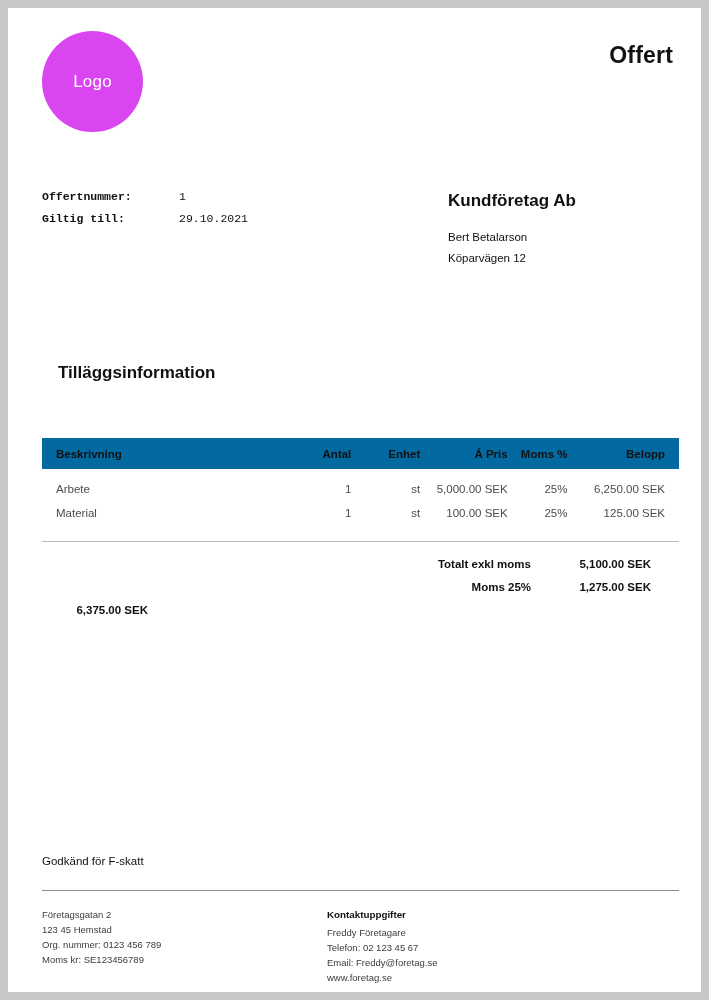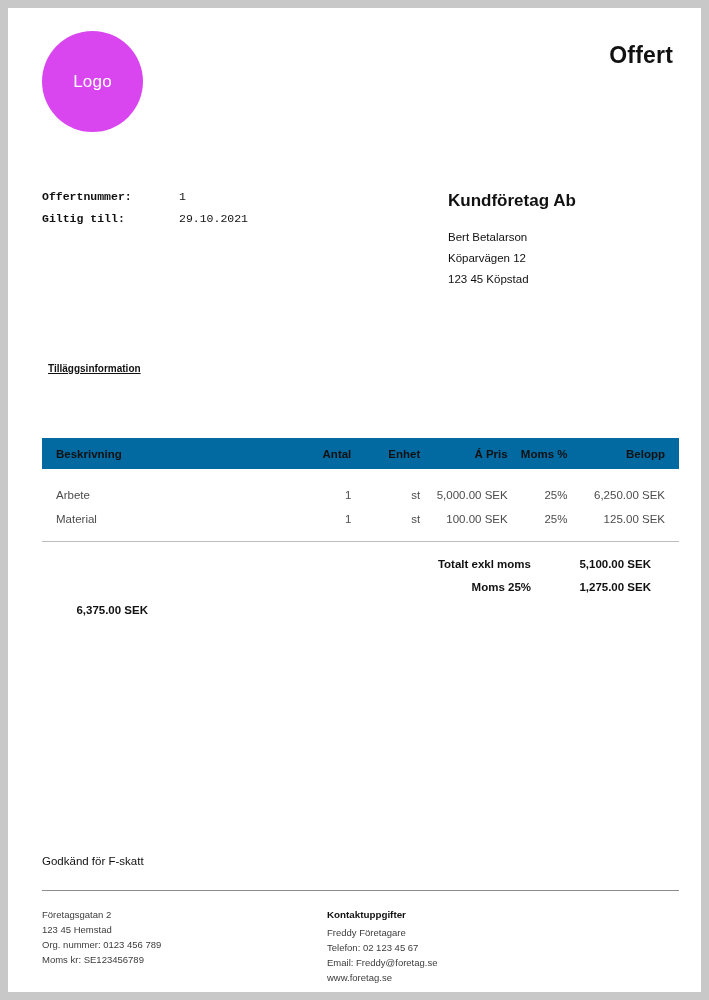--- a/index.html
+++ b/index.html
@@ -92,26 +92,25 @@
   }
   .customer-name {
     font-weight: bold;
     font-size: 17px;
     margin-bottom: 16px;
   }
 
   
   .addinfo-title {
     position: absolute;
-    left: 12px;
+    left: 22px;
     top: 355px;
-    font-size: 10px;
-    font-weight: bold;
-    color: #111111;
-    text-decoration: underline;
+    font-size: 17px;
+    font-weight: bold;
+    color: #111111;
   }
 
   
   .table {
     position: absolute;
     left: 6px;
     top: 430px;
     width: 637px;
   }
   .t-head {
@@ -119,21 +118,20 @@
     height: 31px;
     display: flex;
     align-items: center;
     font-size: 11.5px;
     font-weight: bold;
     color: #111111;
   }
   .t-row {
     height: 24px;
     display: flex;
-    align-items: center;
     font-size: 11.5px;
     color: #4c4c4c;
   }
   .t-rows {
     padding-top: 14px;
     padding-bottom: 10px;
   }
   .c-desc   { width: 250px; padding-left: 14px; box-sizing: border-box; text-align: left; }
   .c-qty    { width: 85px;  text-align: right; }
   .c-unit   { width: 75px;  text-align: right; }
@@ -225,21 +223,20 @@
       <div class="meta-row">
         <span class="meta-label">Giltig till:</span>
         <span class="meta-value">29.10.2021</span>
       </div>
     </div>
 
     <div class="customer">
       <div class="customer-name">Kundföretag Ab</div>
       <div>Bert Betalarson</div>
       <div>Köparvägen 12</div>
-      <div>123 45 Köpstad</div>
     </div>
 
     <div class="addinfo-title">Tilläggsinformation</div>
 
     <div class="table">
       <div class="t-head">
         <div class="c-desc">Beskrivning</div>
         <div class="c-qty">Antal</div>
         <div class="c-unit">Enhet</div>
         <div class="c-price">Á Pris</div>

